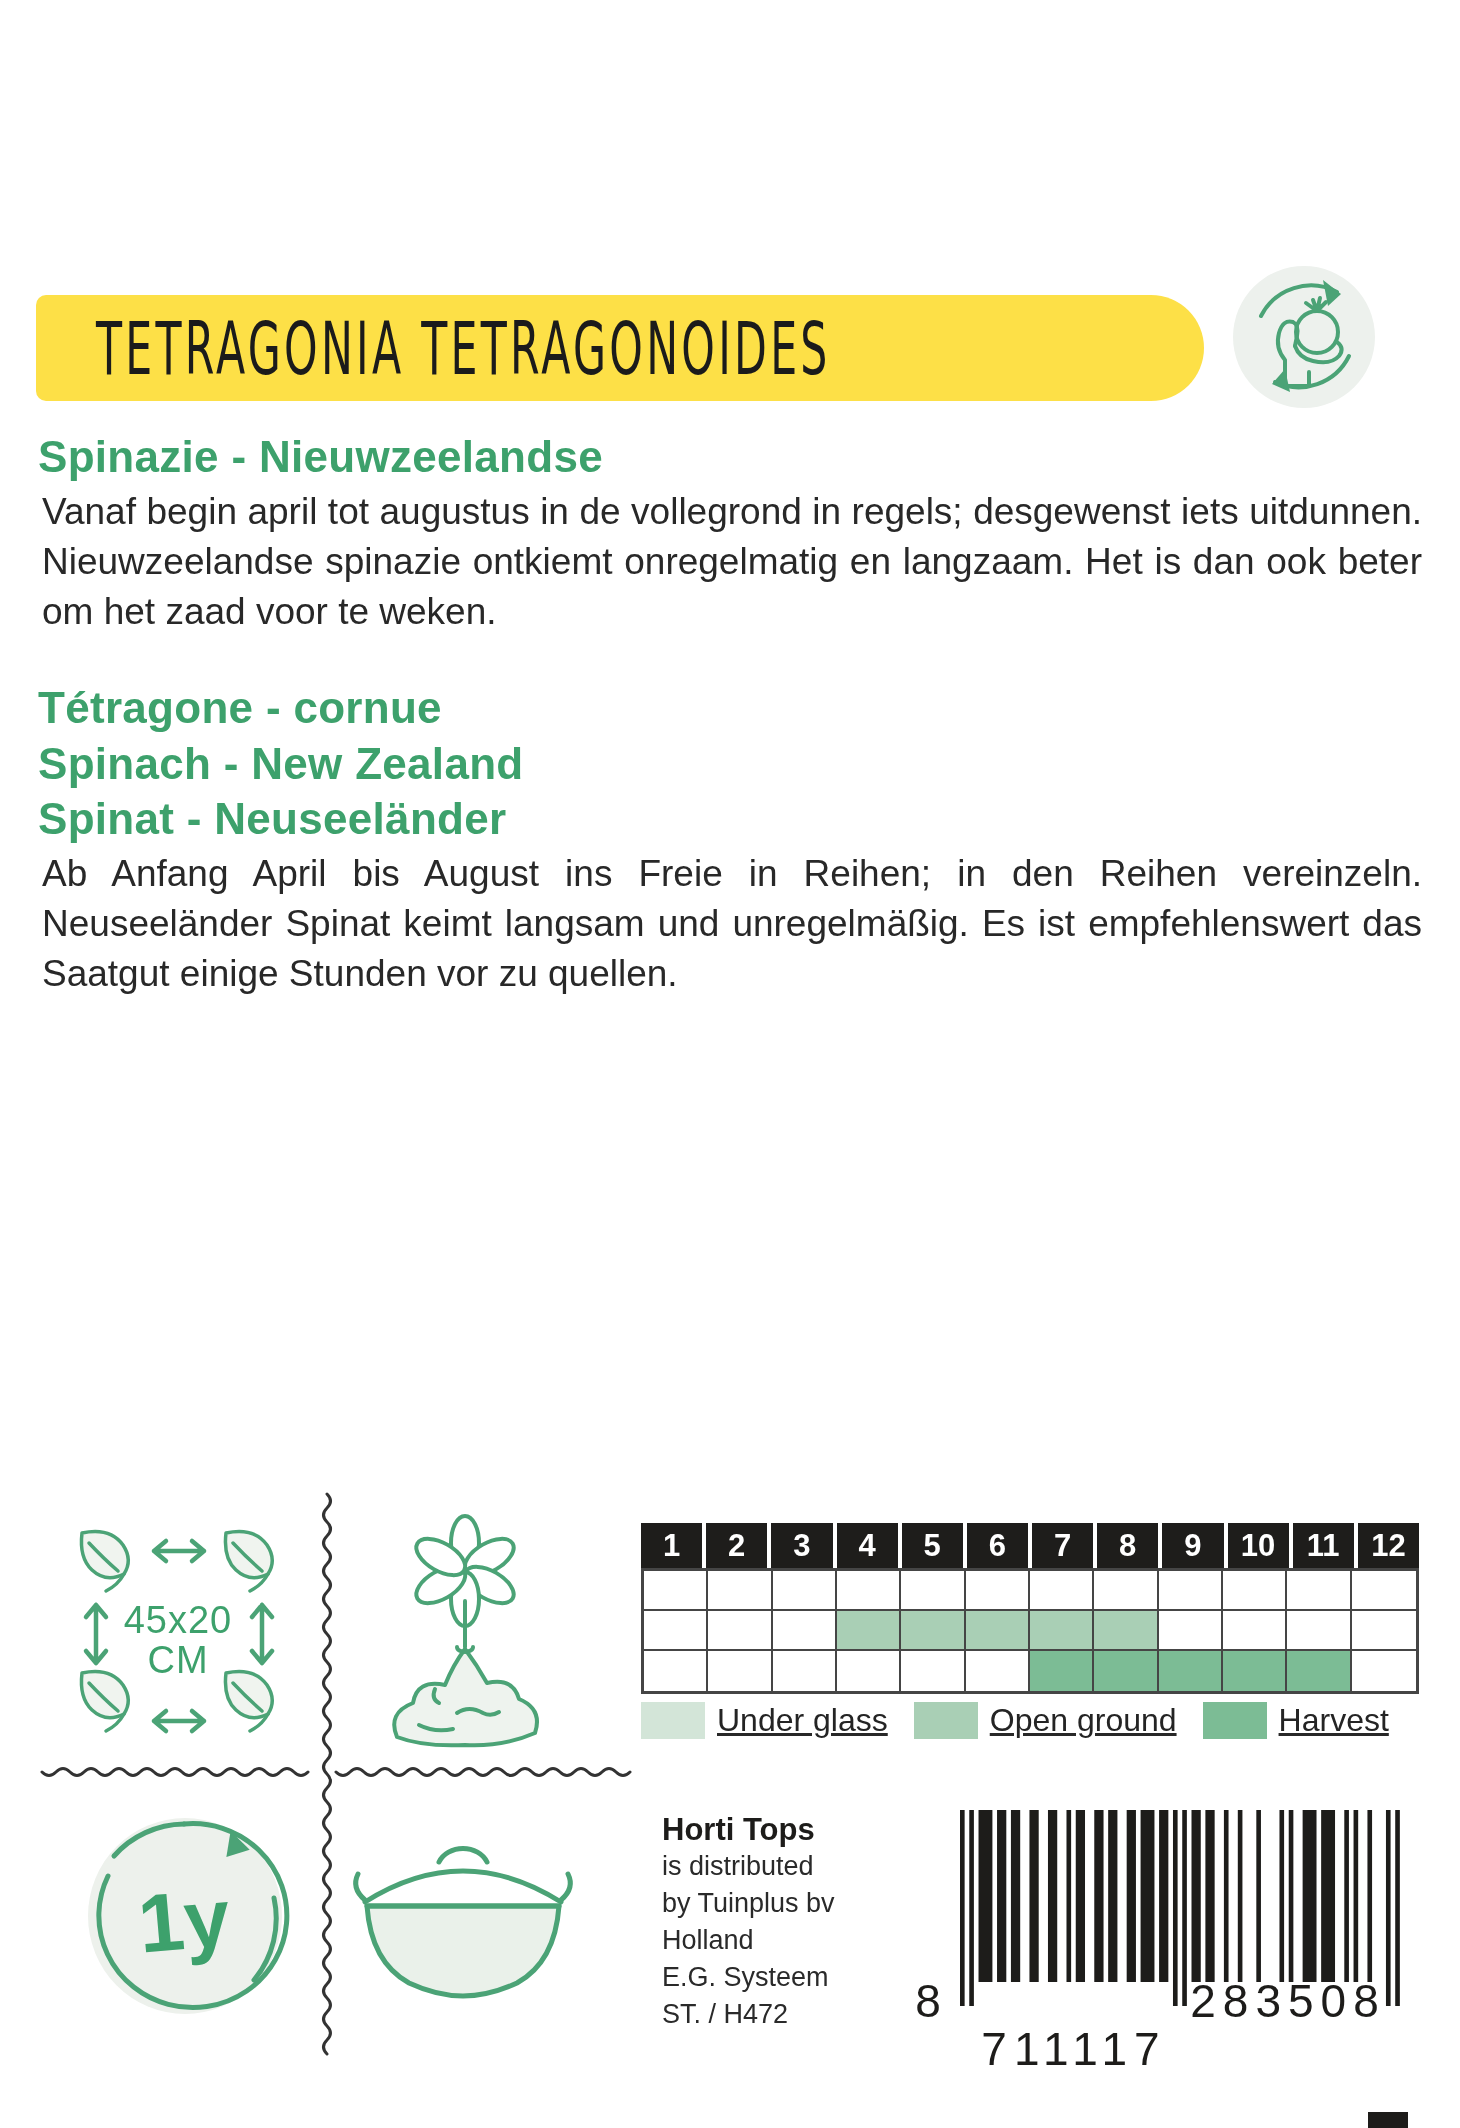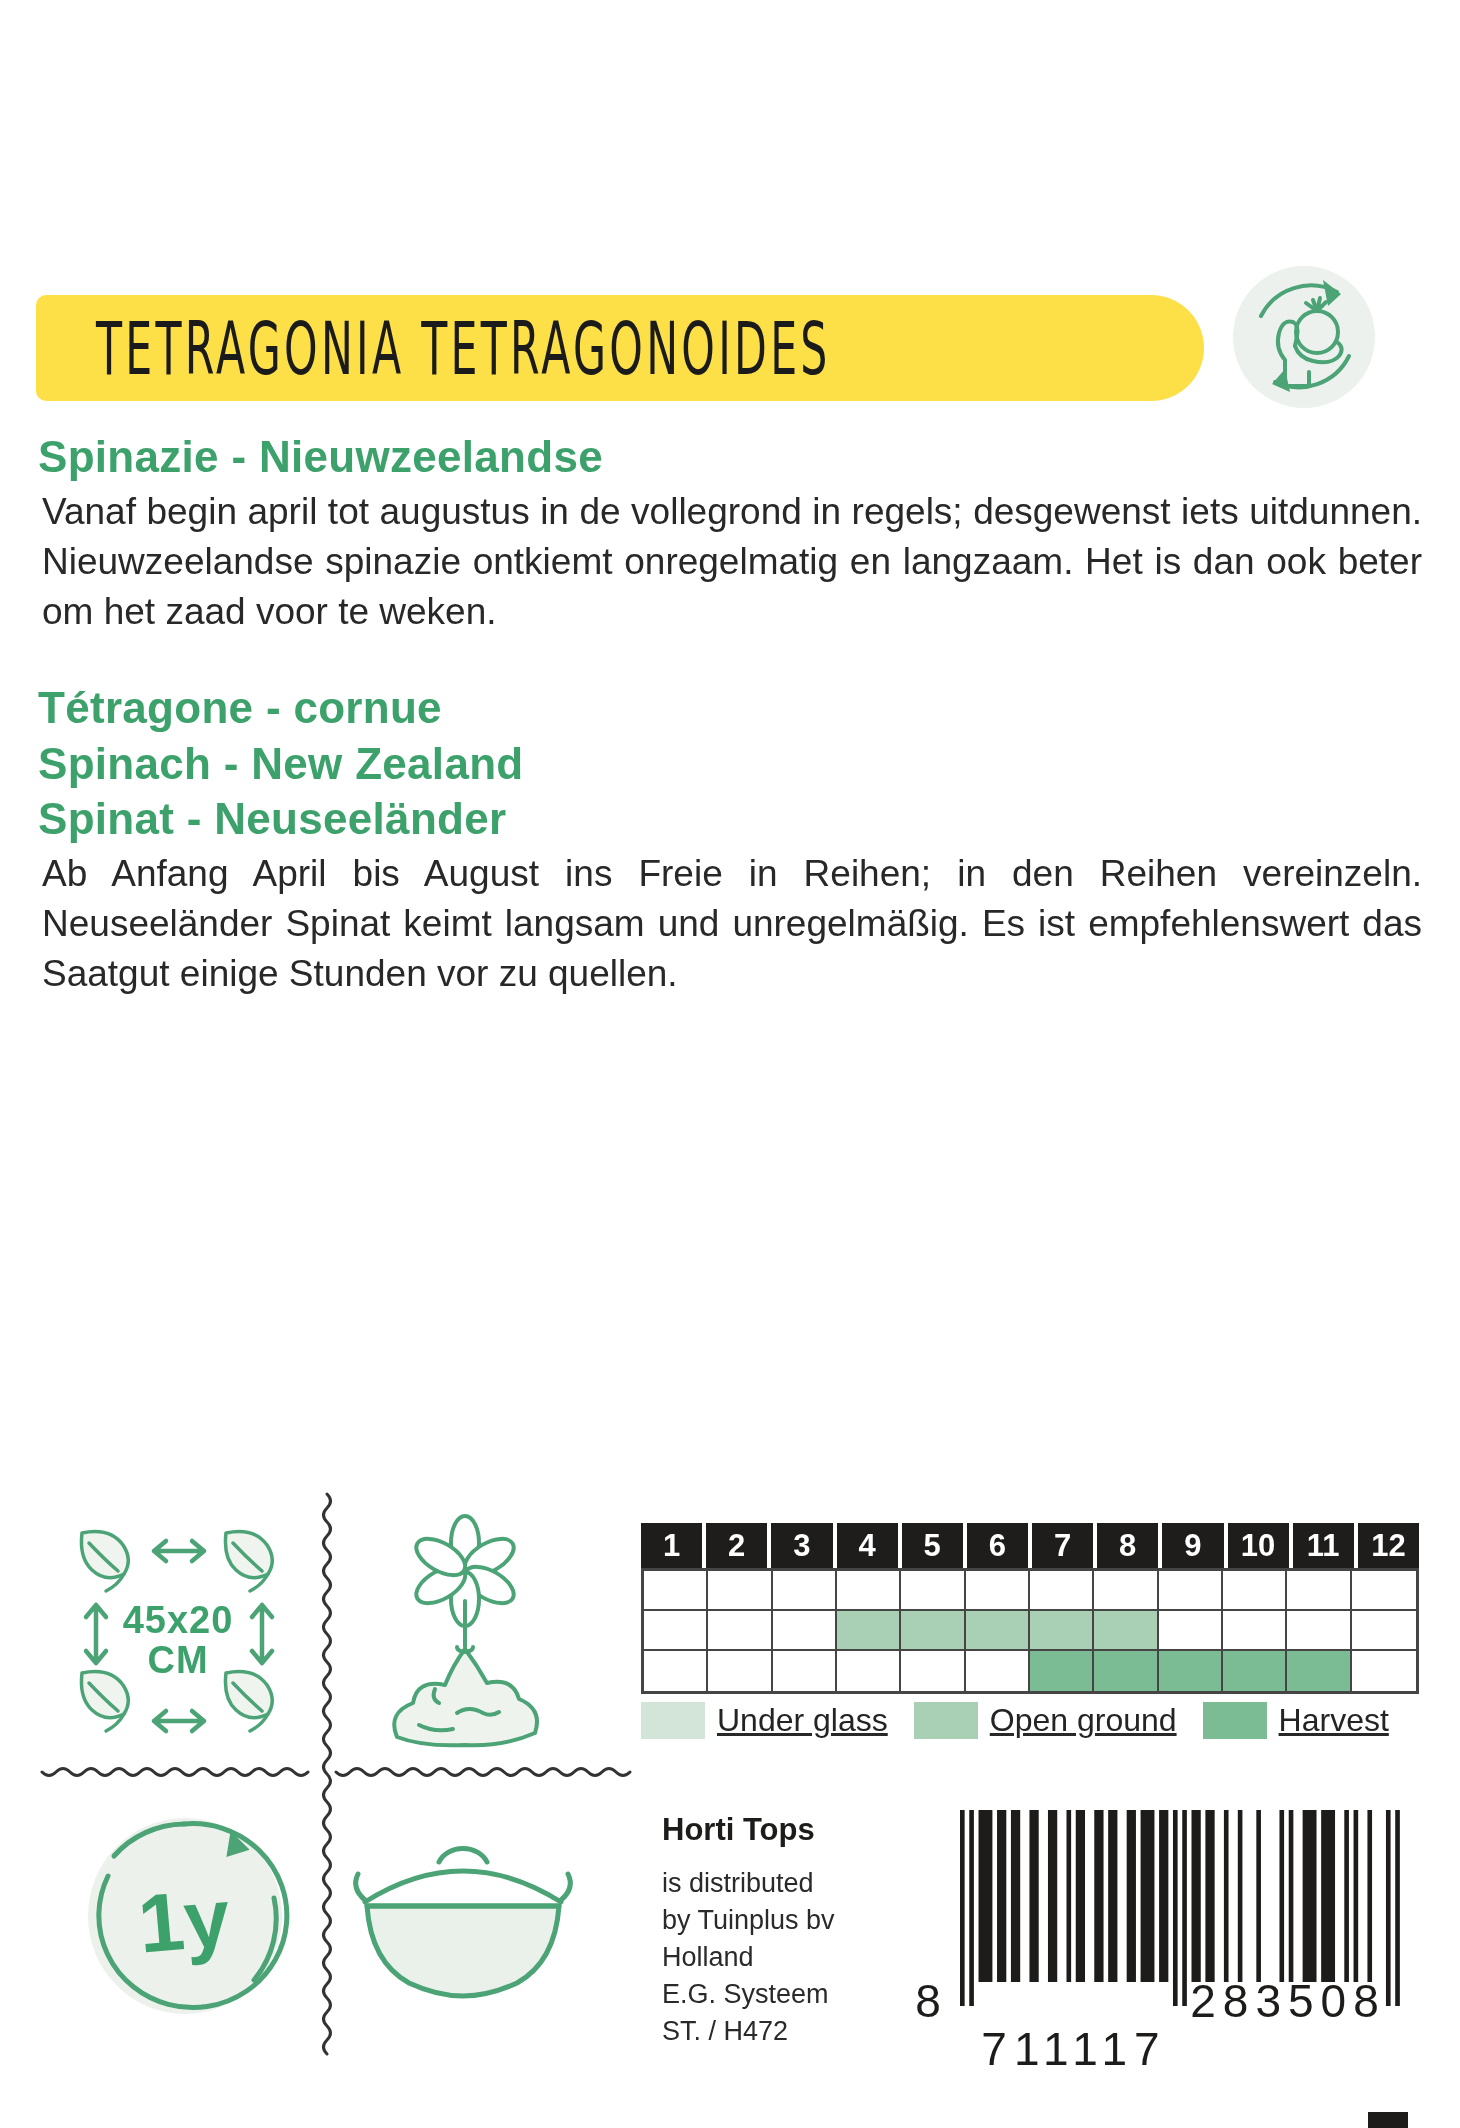--- a/index.html
+++ b/index.html
@@ -36,21 +36,21 @@
     color:#282828;
   }
 
   
   .divider{stroke:#333;stroke-width:3;fill:none;stroke-linecap:round;}
 
   
   .icon-stroke{stroke:#4ba376;fill:none;stroke-linecap:round;stroke-linejoin:round;}
   .spacing-text{
     position:absolute;left:108px;top:1600px;width:140px;text-align:center;
-    color:#3da16c;font-weight:bold;font-size:38px;line-height:40px;letter-spacing:1px;
+    color:#3da16c;font-weight:normal;font-size:38px;line-height:40px;letter-spacing:1px;
   }
   .one-year-badge{
     position:absolute;left:78px;top:1812px;width:212px;height:212px;
   }
   .one-year-bg{position:absolute;left:10px;top:6px;width:194px;height:196px;border-radius:50%;background:#edf1ec;}
   .one-year-label{
     position:absolute;left:0;top:62px;width:212px;text-align:center;
     color:#3da16c;font-size:82px;font-weight:bold;transform:rotate(-5deg);
   }
 
@@ -68,21 +68,21 @@
   .cal-c{border-right:2px solid #454545;border-bottom:2px solid #454545;background:#fff;}
   .cal-c:nth-child(12n){border-right:none;}
   .cal-c:nth-last-child(-n+12){border-bottom:none;}
   .legend{position:absolute;left:641px;top:1702px;display:flex;align-items:center;text-decoration:underline;}
   .leg-item{display:flex;align-items:center;margin-right:26px;}
   .leg-swatch{width:64px;height:37px;margin-right:12px;flex:none;}
   .leg-label{font-size:32px;color:#242424;white-space:nowrap;}
 
   
   .distributor{position:absolute;left:662px;top:1812px;width:270px;}
-  .dist-name{font-size:31px;font-weight:bold;color:#1d1c1a;margin-bottom:17px;}
+  .dist-name{font-size:31px;font-weight:bold;color:#1d1c1a;margin-bottom:0;}
   .dist-line{font-size:27px;line-height:37px;color:#2a2a2a;}
   .barcode-wrap{position:absolute;left:908px;top:1808px;width:512px;height:200px;}
   .bc-digit{position:absolute;top:1978px;font-size:46px;color:#1d1c1a;line-height:1;}
   .bc-first{left:906px;width:44px;text-align:center;letter-spacing:0;}
   .bc-left{left:972px;width:204px;text-align:center;letter-spacing:7px;margin-top:48px;}
   .bc-right{left:1186px;width:204px;text-align:center;letter-spacing:7px;}
 
   .corner-mark{position:absolute;left:1368px;top:2112px;width:40px;height:16px;background:#1d1c1a;}
 </style>
 </head>

